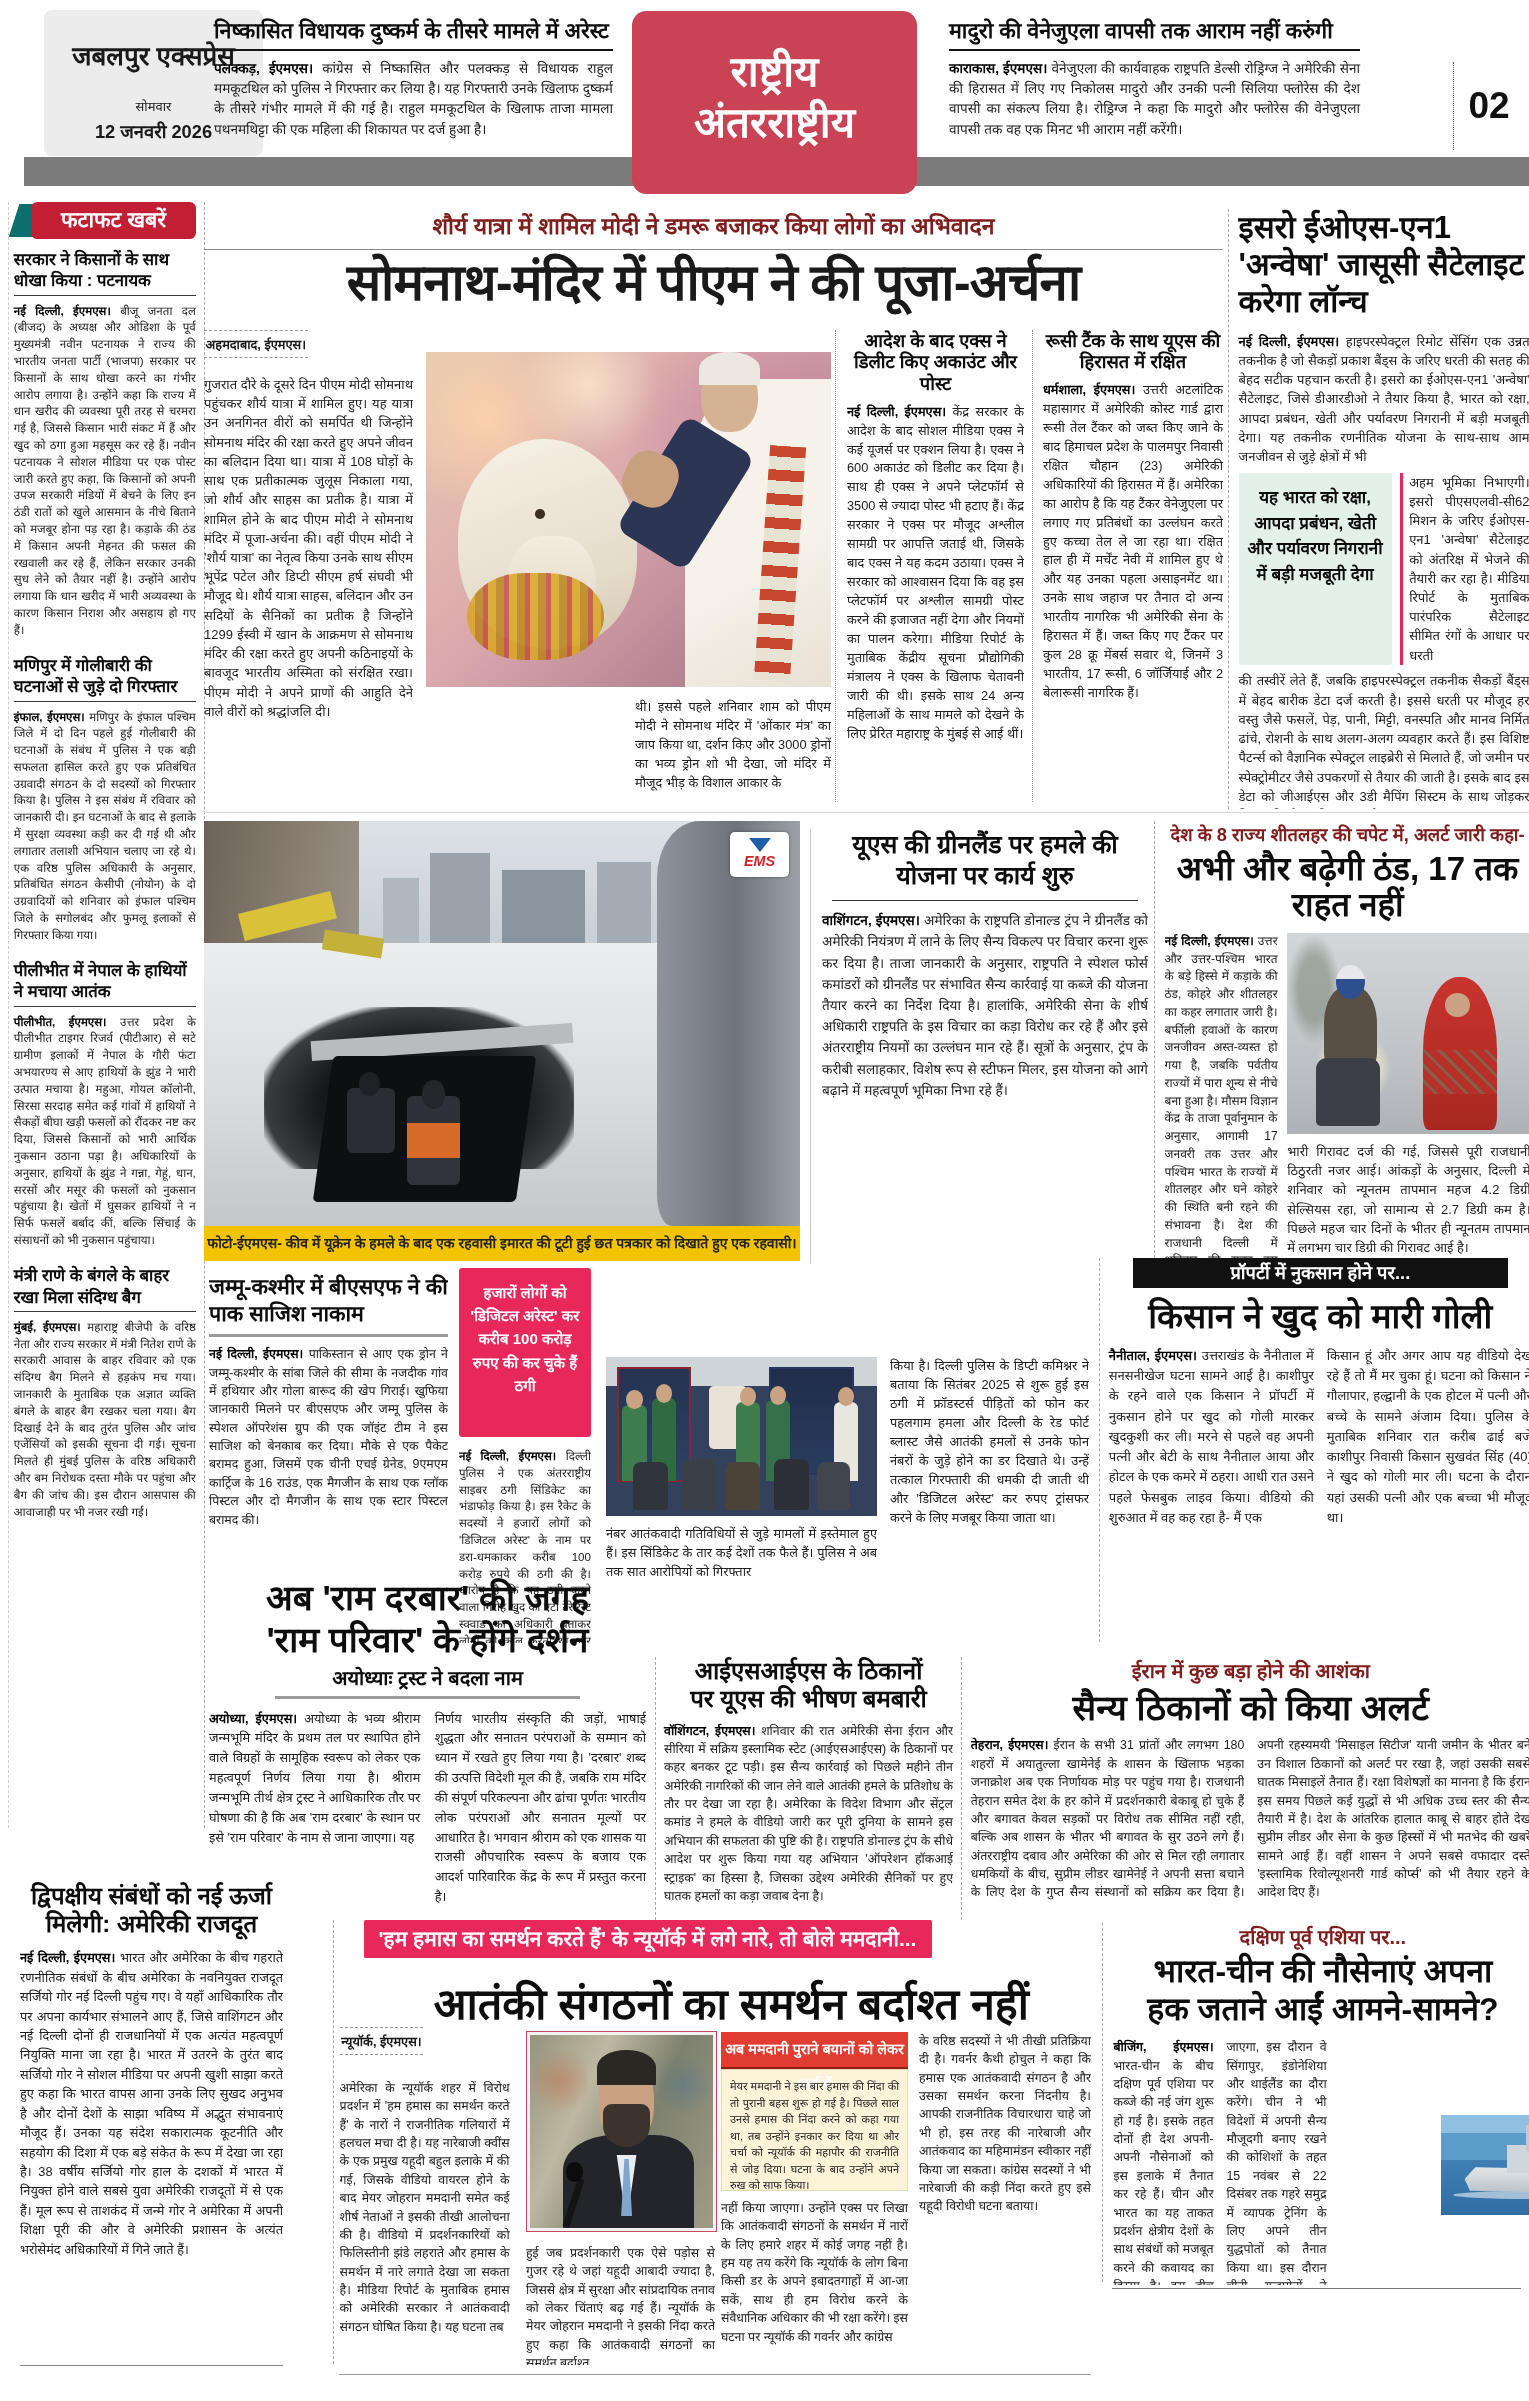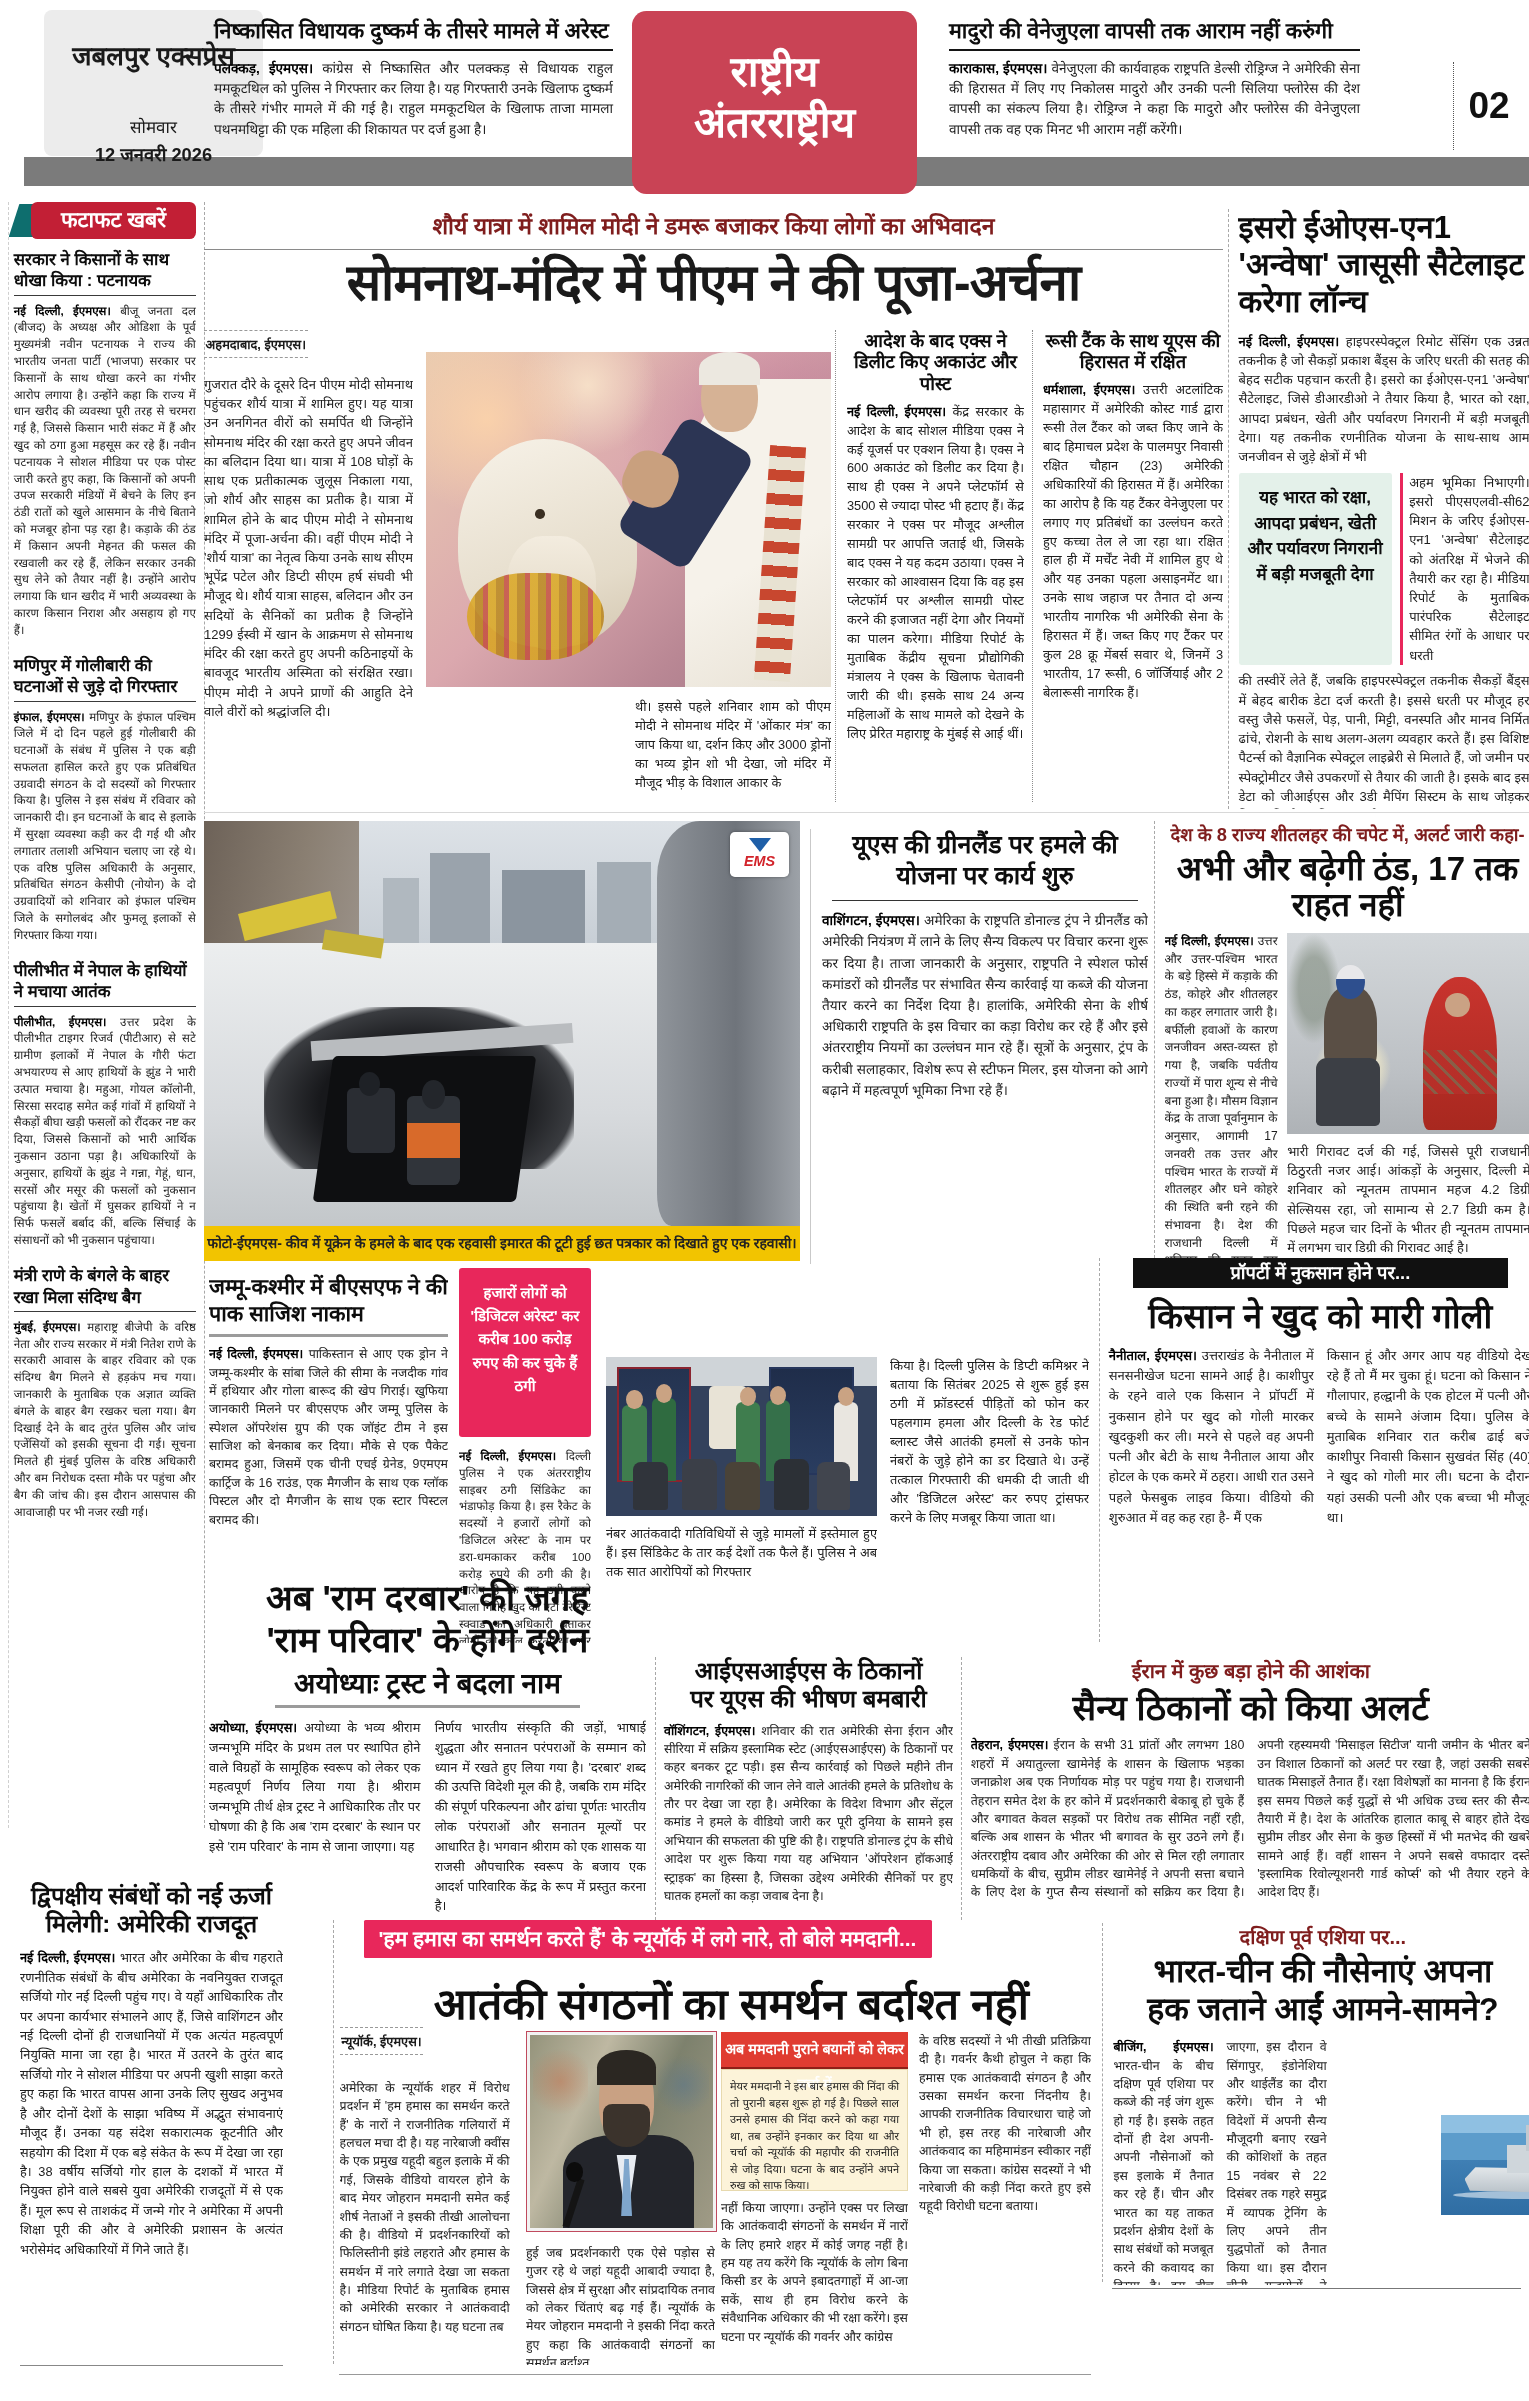--- a/index.html
+++ b/index.html
@@ -144,21 +144,21 @@
 </style>
 </head>
 <body>
 
 <div class="page">
 
   <div class="abs graybar" style="left:24px;top:157px;width:1506px;height:29px;"></div>
 
   <div class="abs masthead ctr" style="left:44px;top:9.6px;width:219px;height:146px;">
     <div style="font-size:26px;font-weight:800;padding-top:27px;">जबलपुर एक्सप्रेस</div>
-    <div style="font-size:17px;margin-top:42px;">सोमवार</div>
+    <div style="font-size:13px;margin-top:24px;">सोमवार</div>
     <div style="font-size:18.3px;font-weight:800;margin-top:3.2px;">12 जनवरी 2026</div>
   </div>
 
   <section class="abs" style="left:214px;top:17.5px;width:399px;">
     <h2 class="hl hl-md u3" style="margin:0 0 8px 0;">निष्कासित विधायक दुष्कर्म के तीसरे मामले में अरेस्ट</h2>
     <p class="body-txt" style="margin:0;font-size:13.6px;"><span class="dl">पलक्कड़, ईएमएस।</span> <span>कांग्रेस से निष्कासित और पलक्कड़ से विधायक राहुल ममकूटथिल को पुलिस ने गिरफ्तार कर लिया है। यह गिरफ्तारी उनके खिलाफ दुष्कर्म के तीसरे गंभीर मामले में की गई है। राहुल ममकूटथिल के खिलाफ ताजा मामला पथनमथिट्टा की एक महिला की शिकायत पर दर्ज हुआ है।</span></p>
   </section>
 
   <div class="abs redbadge ctr" style="left:632px;top:11px;width:285px;height:183px;">
     <div class="l" style="padding-top:35px;">राष्ट्रीय</div>
@@ -336,21 +336,21 @@
     <div style="display:flex;gap:12.8px;">
       <p class="body-txt" style="margin:0;flex:1;font-size:13px;line-height:1.56;"><span class="dl">नैनीताल, ईएमएस।</span> <span>उत्तराखंड के नैनीताल में सनसनीखेज घटना सामने आई है। काशीपुर के रहने वाले एक किसान ने प्रॉपर्टी में नुकसान होने पर खुद को गोली मारकर खुदकुशी कर ली। मरने से पहले वह अपनी पत्नी और बेटी के साथ नैनीताल आया और होटल के एक कमरे में ठहरा। आधी रात उसने पहले फेसबुक लाइव किया। वीडियो की शुरुआत में वह कह रहा है- मैं एक</span></p>
       <p class="body-txt" style="margin:0;flex:1;font-size:13px;line-height:1.56;">किसान हूं और अगर आप यह वीडियो देख रहे हैं तो मैं मर चुका हूं। घटना को किसान ने गौलापार, हल्द्वानी के एक होटल में पत्नी और बच्चे के सामने अंजाम दिया। पुलिस के मुताबिक शनिवार रात करीब ढाई बजे काशीपुर निवासी किसान सुखवंत सिंह (40) ने खुद को गोली मार ली। घटना के दौरान यहां उसकी पत्नी और एक बच्चा भी मौजूद था।</p>
     </div>
   </section>
 
   <section class="abs hide" style="left:209px;top:1577px;width:437px;height:336px;">
     <h2 class="hl ctr" style="font-size:35px;font-weight:800;margin:0;line-height:1.2;">अब 'राम दरबार' की जगह</h2>
     <h2 class="hl ctr" style="font-size:35px;font-weight:800;margin:0;line-height:1.2;">'राम परिवार' के होंगे दर्शन</h2>
     <div class="ctr" style="margin-top:6.4px;">
-      <span class="hl" style="font-size:28px;text-align:center;">अयोध्याः ट्रस्ट ने बदला नाम</span>
+      <span class="hl" style="font-size:20px;text-align:center;">अयोध्याः ट्रस्ट ने बदला नाम</span>
       <div class="grule" style="width:70%;margin:4.8px auto 9.6px auto;"></div>
     </div>
     <div style="display:flex;gap:14.4px;">
       <p class="body-txt" style="margin:0;flex:1;font-size:12.8px;line-height:1.55;"><span class="dl">अयोध्या, ईएमएस।</span> <span>अयोध्या के भव्य श्रीराम जन्मभूमि मंदिर के प्रथम तल पर स्थापित होने वाले विग्रहों के सामूहिक स्वरूप को लेकर एक महत्वपूर्ण निर्णय लिया गया है। श्रीराम जन्मभूमि तीर्थ क्षेत्र ट्रस्ट ने आधिकारिक तौर पर घोषणा की है कि अब 'राम दरबार' के स्थान पर इसे 'राम परिवार' के नाम से जाना जाएगा। यह</span></p>
       <p class="body-txt" style="margin:0;flex:1;font-size:12.8px;line-height:1.55;">निर्णय भारतीय संस्कृति की जड़ों, भाषाई शुद्धता और सनातन परंपराओं के सम्मान को ध्यान में रखते हुए लिया गया है। 'दरबार' शब्द की उत्पत्ति विदेशी मूल की है, जबकि राम मंदिर की संपूर्ण परिकल्पना और ढांचा पूर्णतः भारतीय लोक परंपराओं और सनातन मूल्यों पर आधारित है। भगवान श्रीराम को एक शासक या राजसी औपचारिक स्वरूप के बजाय एक आदर्श पारिवारिक केंद्र के रूप में प्रस्तुत करना है।</p>
     </div>
   </section>
 
   <section class="abs hide vdash" style="left:655px;top:1657px;width:289px;height:263px;padding-left:8px;">
     <h2 class="hl ctr" style="font-size:24px;font-weight:800;margin:0;">आईएसआईएस के ठिकानों</h2>

